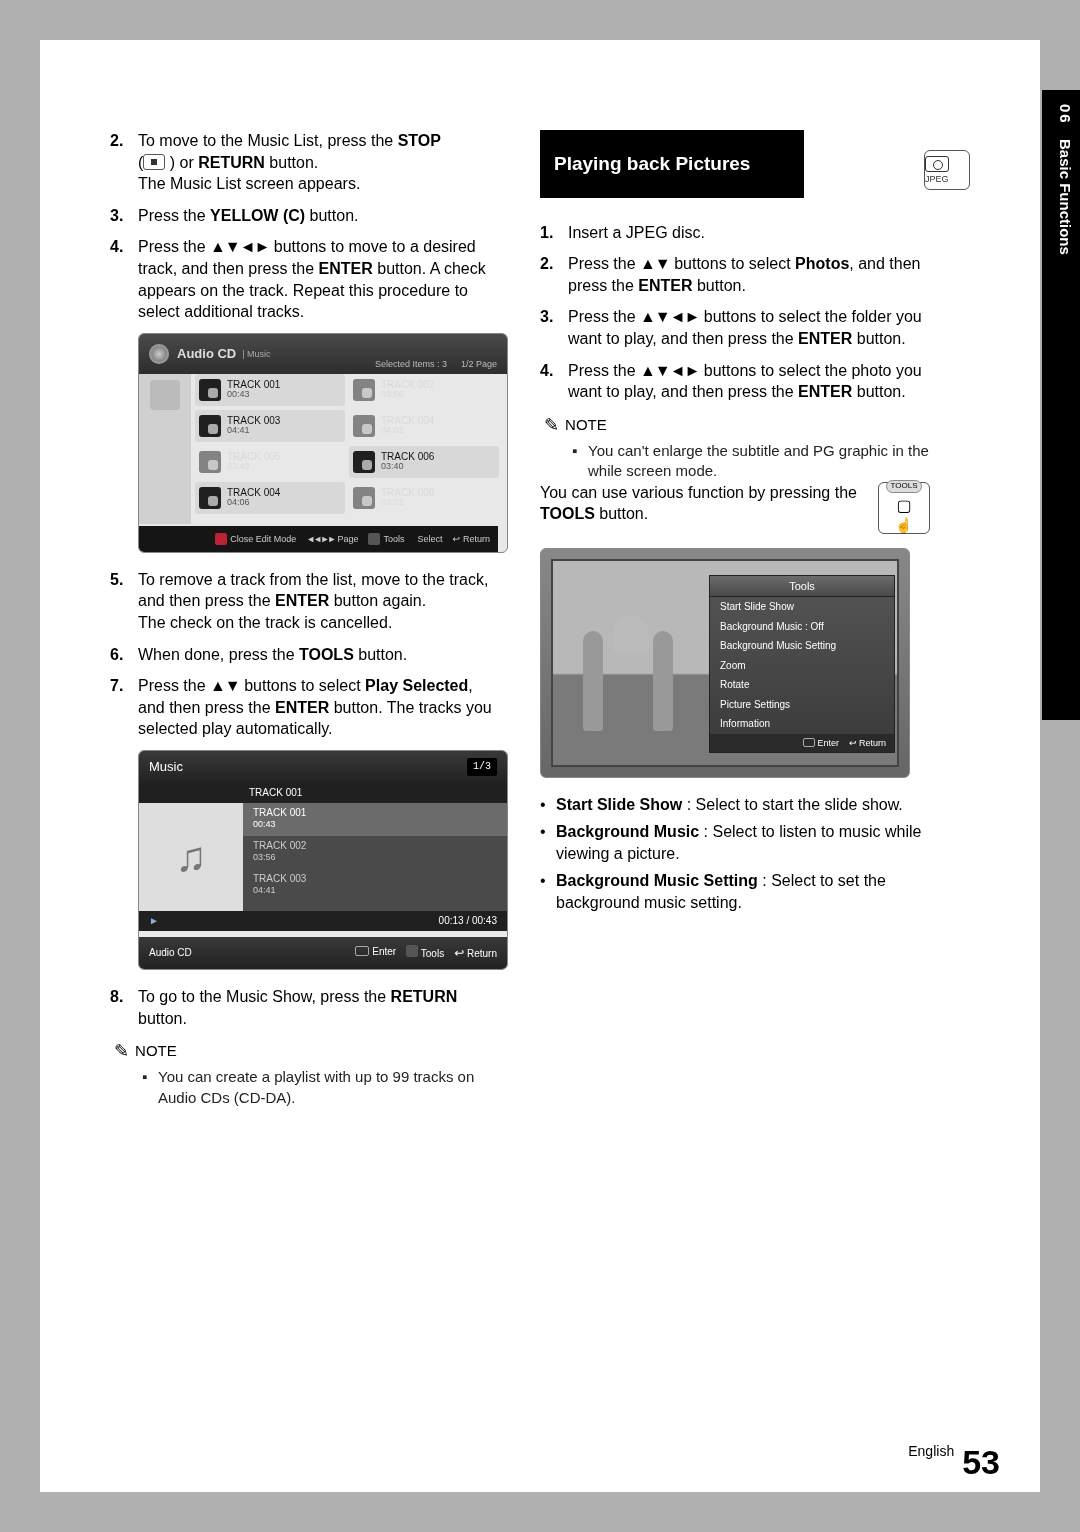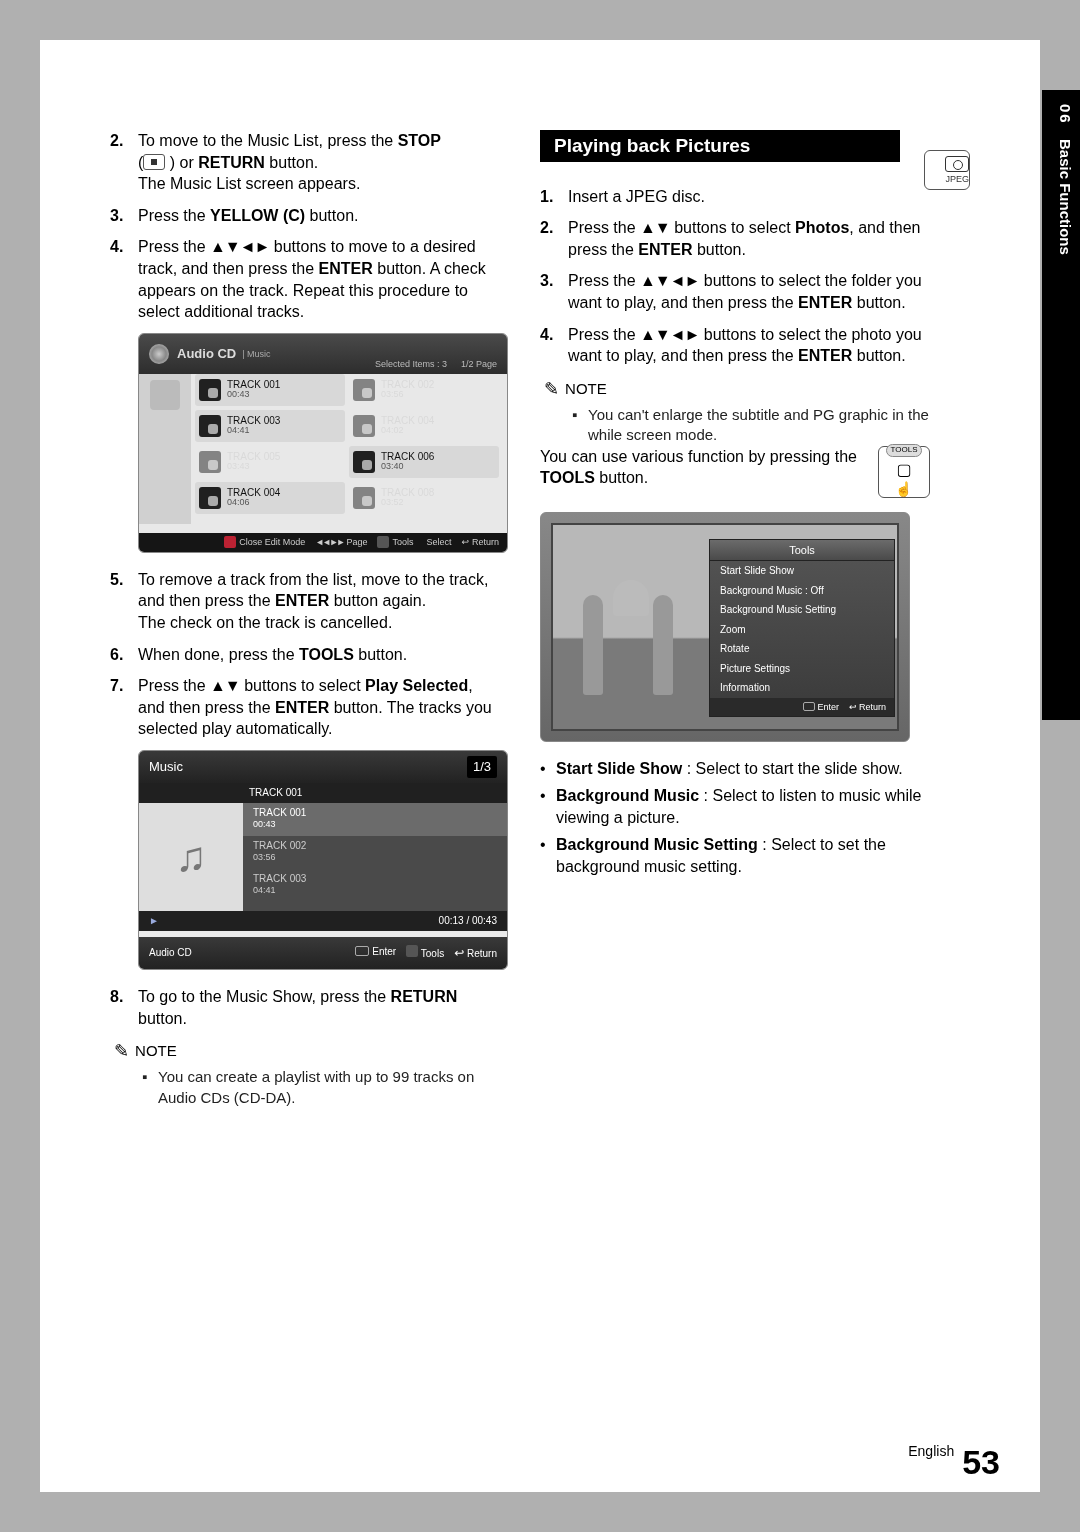--- a/index.html
+++ b/index.html
@@ -79,21 +79,21 @@
   }
   .cell.dim { opacity:0.5; color:#fff;}
   .cell .ico { width:22px;height:22px;background:#202020;border-radius:3px;position:relative;flex-shrink:0;}
   .cell .ico::after{content:"";position:absolute;right:3px;bottom:3px;width:10px;height:10px;background:#aaa;border-radius:3px;}
   .cell .meta { display:flex; flex-direction:column; line-height:1;}
   .cell .t1 { font-size:10px;}
   .cell .t2 { font-size:9px; color:#555;}
   .cell.dim .t1, .cell.dim .t2 { color:#ccc;}
   .cell.sel { background:#d8d8d8;}
   .ui1-bot {
-    position:absolute; left:0; right:0; bottom:0; height:19px;
+    position:absolute; left:0; right:9px; bottom:0; height:26px;
     background:#151515; display:flex; align-items:center; justify-content:flex-end;
     gap:10px; padding:0 8px; font-size:9px; color:#ccc;
   }
   .ui1-bot .chip { display:flex; align-items:center; gap:3px;}
   .kc { display:inline-block; width:12px; height:12px; border-radius:2px; background:#b23; }
   .kg { display:inline-block; width:12px; height:12px; border-radius:2px; background:#555; }
   .pgnav { letter-spacing:-2px; }
 
   
   .ui2 {
@@ -101,21 +101,21 @@
     border:1px solid #888; border-radius:6px;
     margin:10px 0 16px 28px; position:relative; overflow:hidden;
     font-size:11px; color:#fff;
   }
   .ui2 .bar1 {
     height:32px; background:linear-gradient(#393939,#222);
     display:flex; align-items:center; justify-content:space-between;
     padding:0 10px;
   }
   .ui2 .bar1 .ttl { font-size:13px;}
-  .ui2 .bar1 .pg { font-size:13px; background:#000; padding:2px 6px; border-radius:2px;}
+  .ui2 .bar1 .pg { font-size:10px; background:#000; padding:2px 6px; border-radius:2px;font-family:Liberation Mono, monospace;}
   .ui2 .bar2 {
     height:20px; background:#202020; display:flex; align-items:center;
     padding-left:110px; font-size:10px;
   }
   .ui2 .main { display:flex; height:108px;}
   .ui2 .art {
     width:104px; background:#dedede; display:flex; align-items:center; justify-content:center;
   }
   .ui2 .art .note { font-size:42px; color:#777;}
   .ui2 .list { flex:1; background:#4a4a4a; }
@@ -134,26 +134,26 @@
     display:flex; align-items:center; justify-content:space-between;
     padding:0 10px; font-size:10px;
   }
   .ui2 .bot .grp { display:flex; gap:10px;}
   .ui2 .ico-e { display:inline-block; width:14px;height:10px;border:1px solid #aaa;border-radius:2px;vertical-align:-1px;}
   .ui2 .ico-r { display:inline-block; font-size:12px;}
 
   
   .rtitle {
     background:#000; color:#fff; font-weight:bold;
-    font-size:19px; padding:3px 14px; width:360px; margin-bottom:24px;
+    font-size:19px; padding:21px 14px; width:264px; margin-bottom:24px;
   }
   .rbadge {
     position:absolute; right:70px; top:110px;
     width:46px; height:40px; border:1px solid #555; border-radius:6px;
-    display:flex; flex-direction:column; align-items:flex-end; justify-content:center;
+    display:flex; flex-direction:column; align-items:flex-start; justify-content:center;
     font-size:9px; color:#333;
   }
   .rbadge .cam { width:24px;height:16px;border:1px solid #333;border-radius:3px;position:relative;margin-bottom:2px;}
   .rbadge .cam::after{content:"";position:absolute;left:7px;top:3px;width:8px;height:8px;border:1px solid #333;border-radius:50%;}
   h2.sec { font-size:22px; font-weight:normal; margin: 16px 0 12px 0; color:#000;}
   h2.sec.big { margin-top: 48px; }
   .tools-intro { display:flex; align-items:flex-start; gap:10px; }
   .tools-btn {
     width:52px; height:52px; border:1px solid #555; border-radius:6px;
     display:flex; flex-direction:column; align-items:center; justify-content:center; gap:2px;

